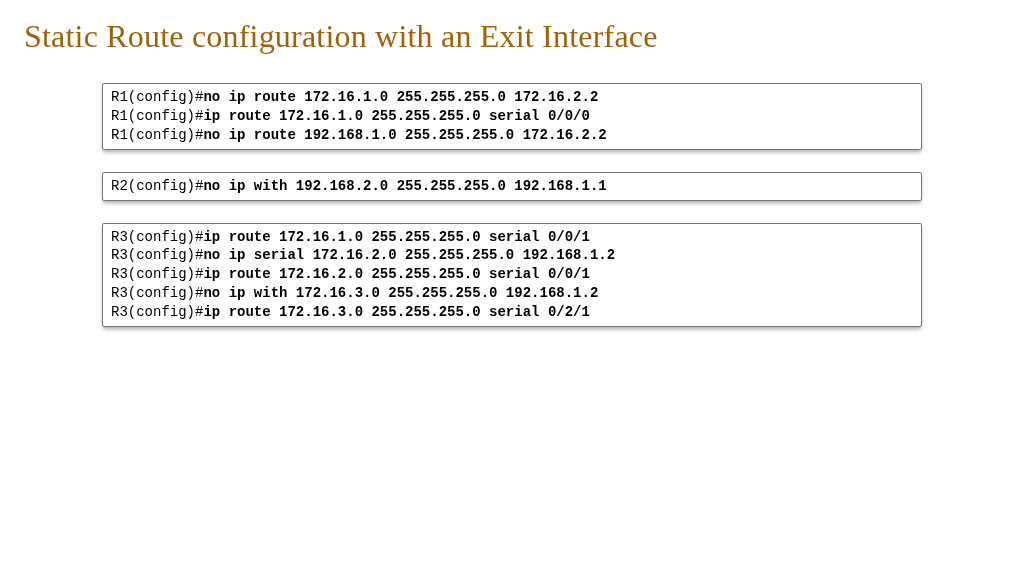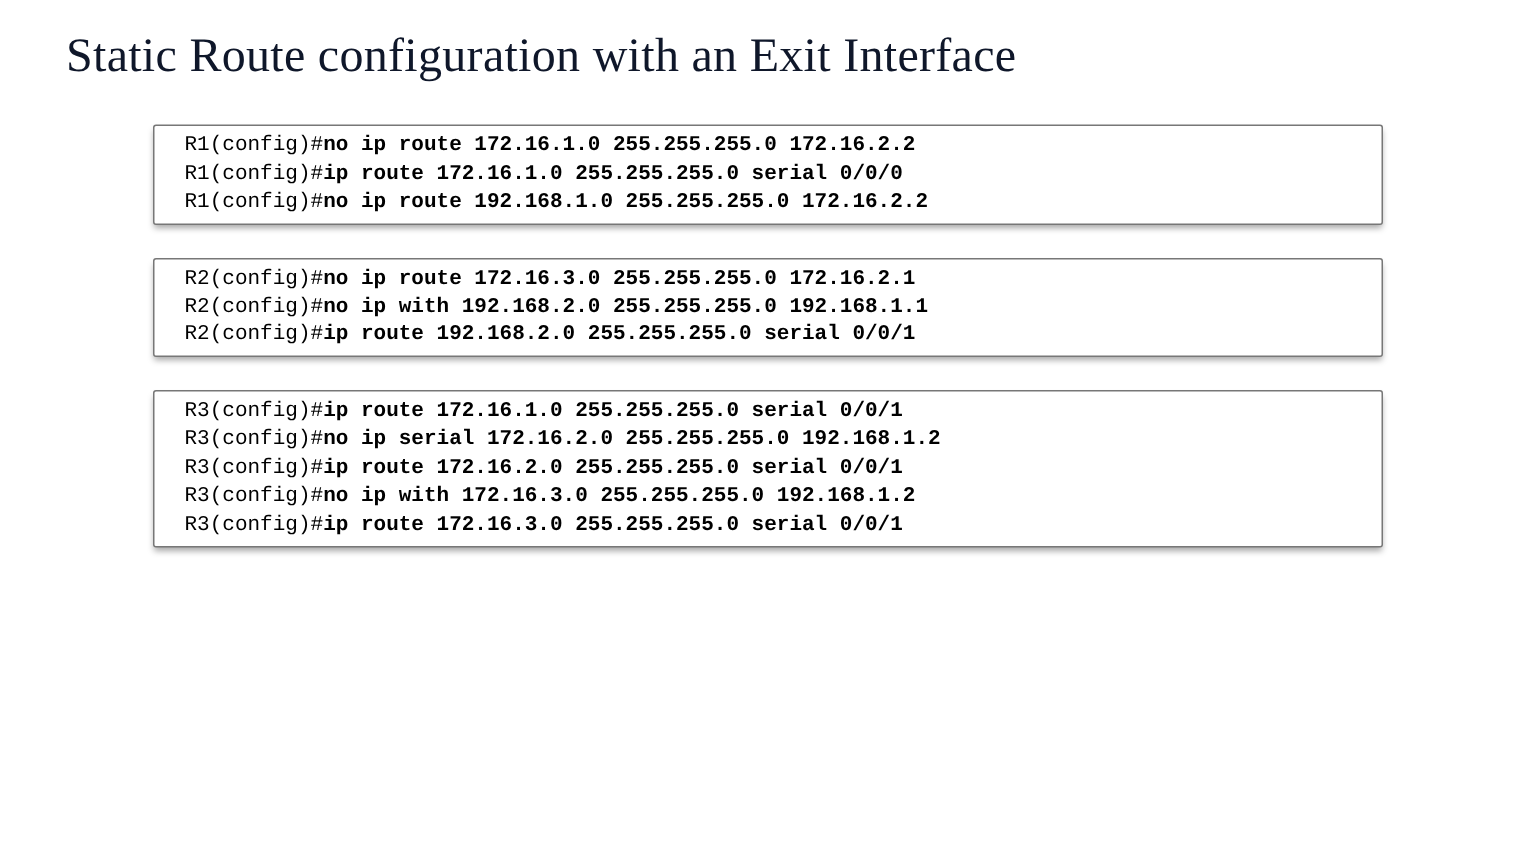--- a/index.html
+++ b/index.html
@@ -1,25 +1,25 @@
 <!DOCTYPE html>
 <html><head>
 <meta charset="utf-8">
 <style>
   * { margin: 0; padding: 0; box-sizing: border-box; }
   html, body { width: 1024px; height: 576px; background: #fff; font-family: Georgia, 'Times New Roman', serif; }
   .slide { padding: 18px 24px; }
-  .title { font-size: 32px; color: #0f172a; font-weight: 400; margin-bottom: 28px; letter-spacing: 0.2px; margin-left: 20px; }
+  .title { font-size: 32px; color: #a16207; font-weight: 400; margin-bottom: 28px; letter-spacing: 0.2px; }
   .blocks { display: flex; flex-direction: column; gap: 22px; padding: 0 78px; }
   .term {
     border: 1px solid #777;
     border-radius: 2px;
     background: #fff;
     box-shadow: 0 3px 4px -1px rgba(0,0,0,0.35);
-    padding: 4px 8px 4px 20px;
+    padding: 4px 8px 4px 8px;
     font-family: "Courier New", Courier, monospace;
     font-size: 14px;
     line-height: 1.35;
     color: #000;
   }
   .line { white-space: pre; }
   .prompt { font-weight: 400; }
   .cmd { font-weight: 700; }
 </style>
 </head>
@@ -30,27 +30,25 @@
 
   <div class="blocks">
 
     <div class="term">
       <div class="line"><span class="prompt">R1(config)#</span><span class="cmd">no ip route 172.16.1.0 255.255.255.0 172.16.2.2</span></div>
       <div class="line"><span class="prompt">R1(config)#</span><span class="cmd">ip route 172.16.1.0 255.255.255.0 serial 0/0/0</span></div>
       <div class="line"><span class="prompt">R1(config)#</span><span class="cmd">no ip route 192.168.1.0 255.255.255.0 172.16.2.2</span></div>
     </div>
 
     <div class="term">
-      <div class="line"><span class="prompt">R2(config)#</span><span class="cmd">no ip route 172.16.3.0 255.255.255.0 172.16.2.1</span></div>
       <div class="line"><span class="prompt">R2(config)#</span><span class="cmd">no ip with 192.168.2.0 255.255.255.0 192.168.1.1</span></div>
-      <div class="line"><span class="prompt">R2(config)#</span><span class="cmd">ip route 192.168.2.0 255.255.255.0 serial 0/0/1</span></div>
     </div>
 
     <div class="term">
       <div class="line"><span class="prompt">R3(config)#</span><span class="cmd">ip route 172.16.1.0 255.255.255.0 serial 0/0/1</span></div>
       <div class="line"><span class="prompt">R3(config)#</span><span class="cmd">no ip serial 172.16.2.0 255.255.255.0 192.168.1.2</span></div>
       <div class="line"><span class="prompt">R3(config)#</span><span class="cmd">ip route 172.16.2.0 255.255.255.0 serial 0/0/1</span></div>
       <div class="line"><span class="prompt">R3(config)#</span><span class="cmd">no ip with 172.16.3.0 255.255.255.0 192.168.1.2</span></div>
-      <div class="line"><span class="prompt">R3(config)#</span><span class="cmd">ip route 172.16.3.0 255.255.255.0 serial 0/0/1</span></div>
+      <div class="line"><span class="prompt">R3(config)#</span><span class="cmd">ip route 172.16.3.0 255.255.255.0 serial 0/2/1</span></div>
     </div>
 
   </div>
 </div>
 
 </body></html>

